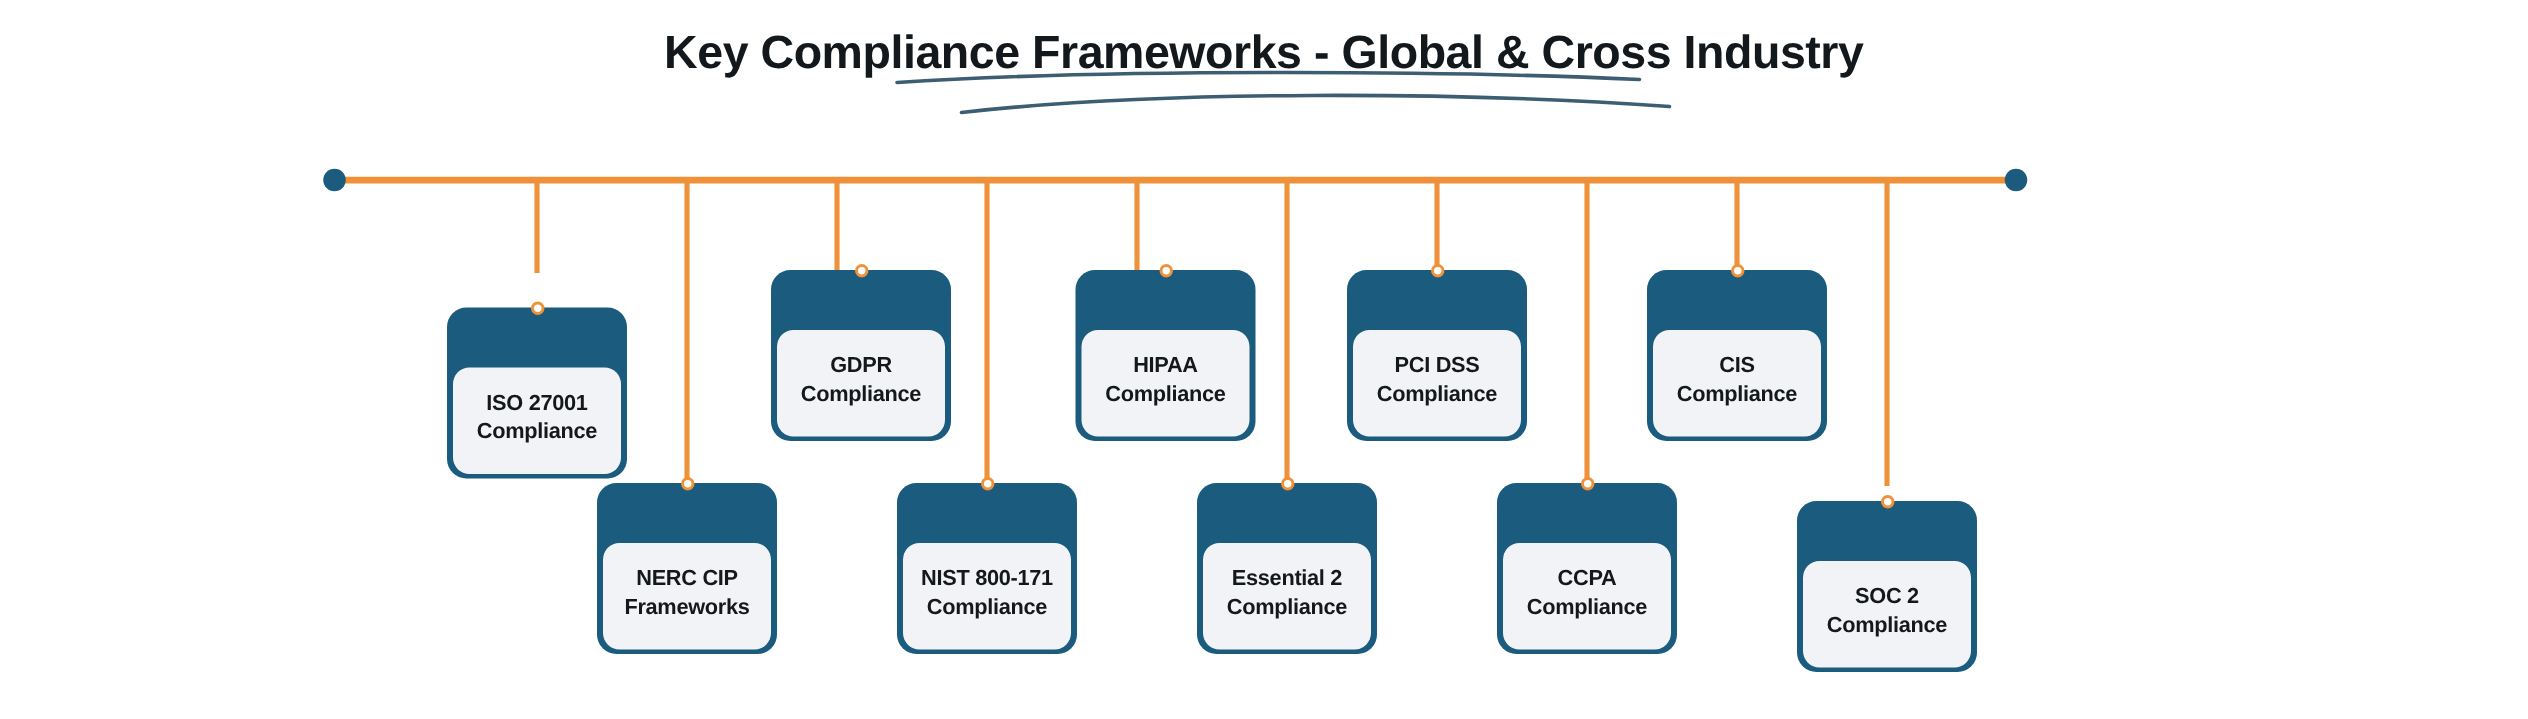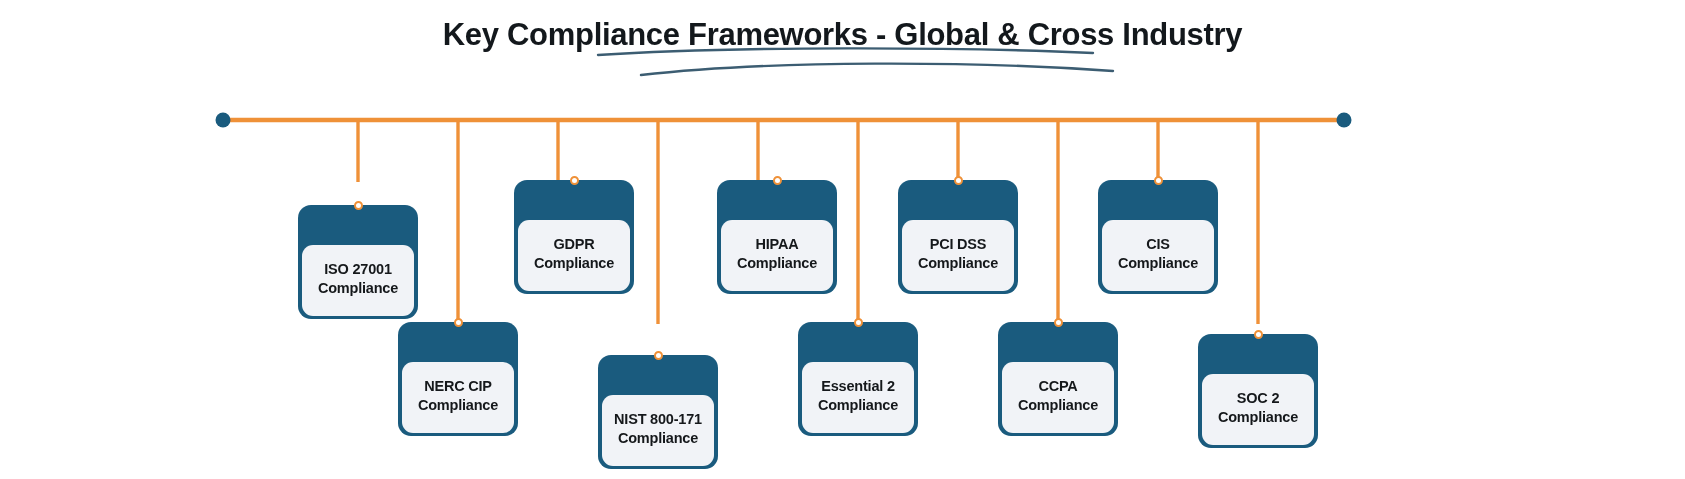--- a/index.html
+++ b/index.html
@@ -140,31 +140,31 @@
         <span class="node-dot"></span>
         <div class="card-panel">
           <div class="card-label">ISO 27001
 Compliance</div>
         </div>
       </div>
       <div class="card" style="left: 398px; top: 322px;">
         <span class="node-dot"></span>
         <div class="card-panel">
           <div class="card-label">NERC CIP
-Compliance</div>
+Frameworks</div>
         </div>
       </div>
       <div class="card" style="left: 514px; top: 180px;">
         <span class="node-dot"></span>
         <div class="card-panel">
           <div class="card-label">GDPR
 Compliance</div>
         </div>
       </div>
-      <div class="card" style="left: 598px; top: 322px; margin-top: 33px;">
+      <div class="card" style="left: 598px; top: 322px;">
         <span class="node-dot"></span>
         <div class="card-panel">
           <div class="card-label">NIST 800-171
 Compliance</div>
         </div>
       </div>
       <div class="card" style="left: 717px; top: 180px;">
         <span class="node-dot"></span>
         <div class="card-panel">
           <div class="card-label">HIPAA

